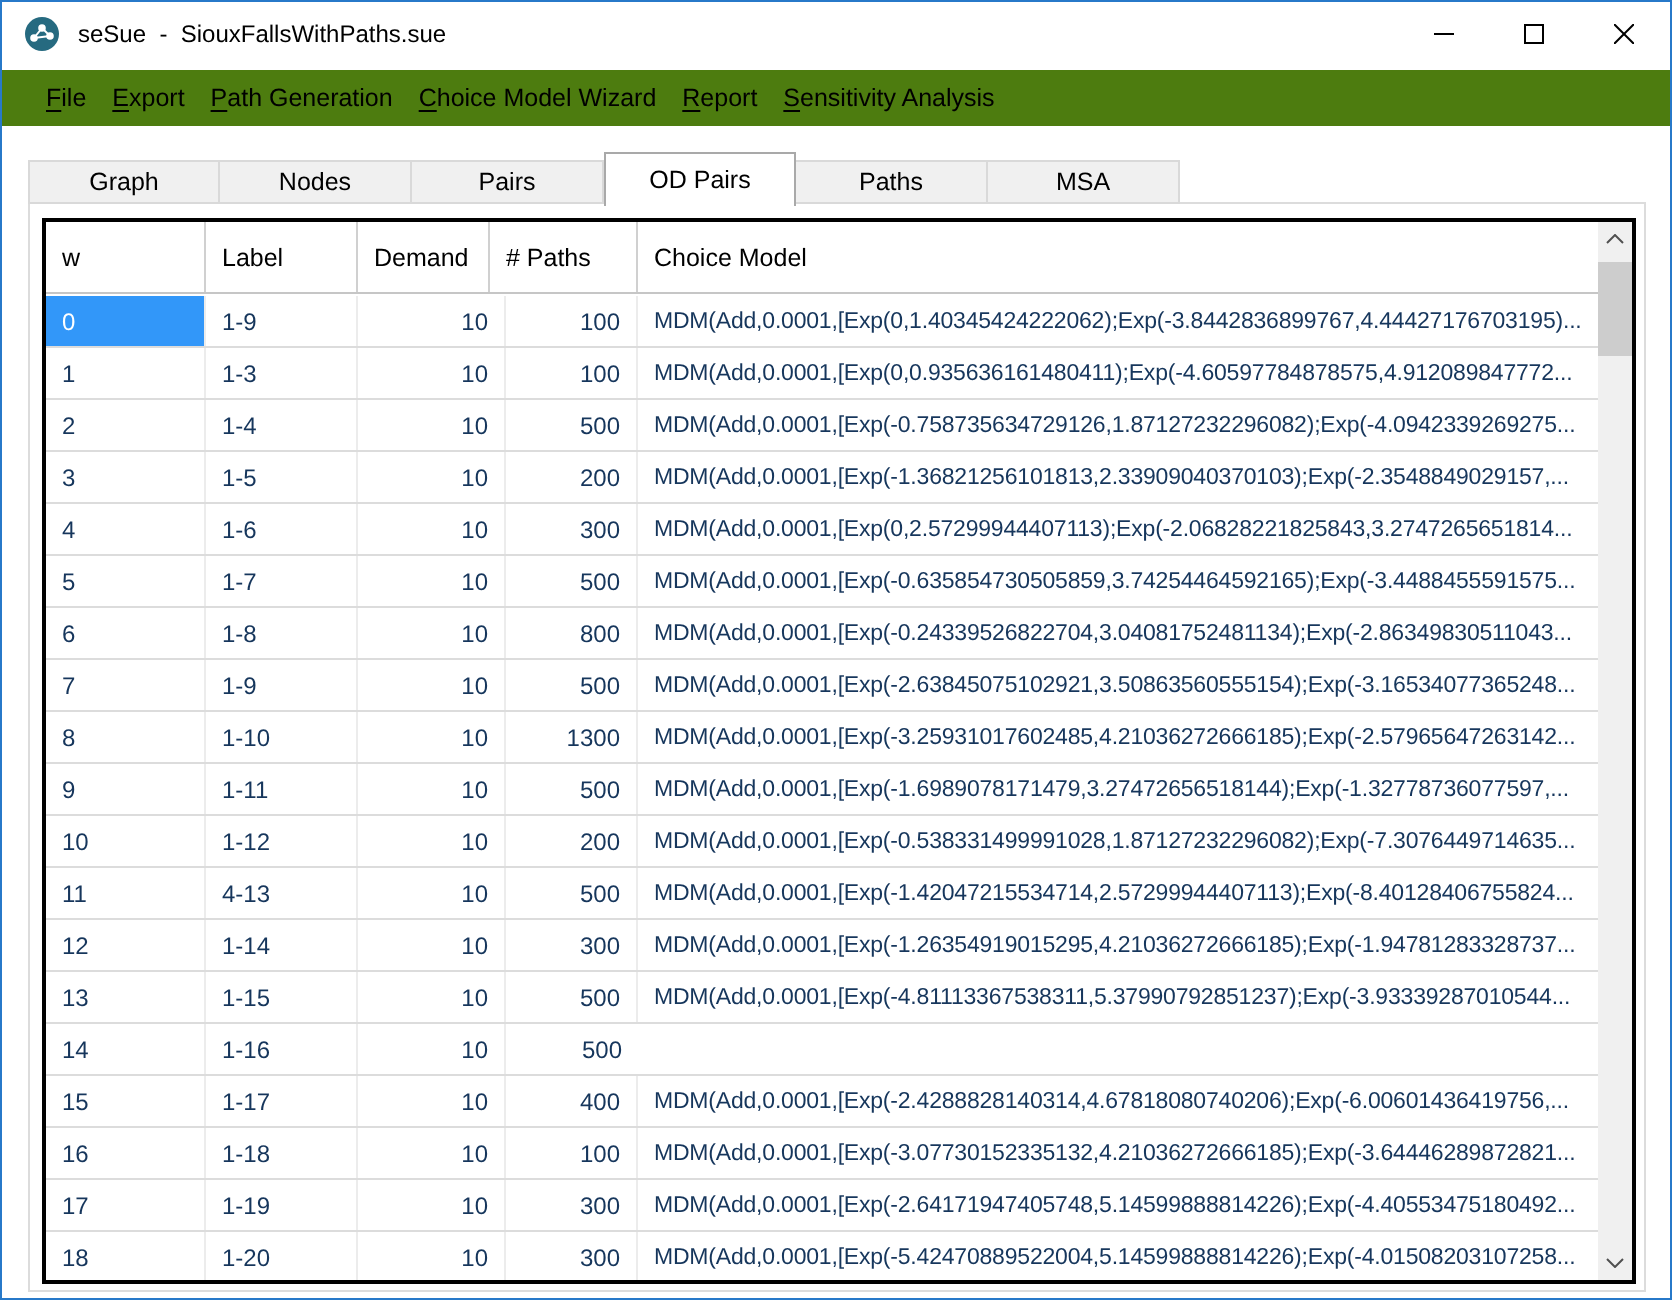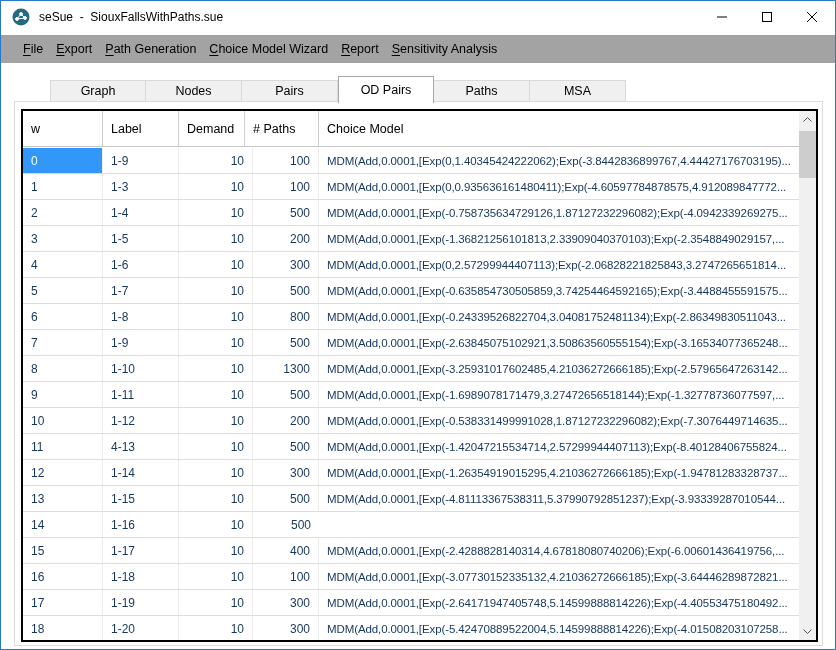--- a/index.html
+++ b/index.html
@@ -9,25 +9,25 @@
     position: relative; width: 836px; height: 650px;
     background: #ffffff; border: 1px solid #2779c9; overflow: hidden;
   }
   
   .titlebar { position: absolute; top: 0; left: 0; right: 0; height: 32px; background: #fff; }
   .app-icon { position: absolute; left: 11px; top: 7px; width: 18px; height: 18px; }
   .title-text { position: absolute; left: 38px; top: 9px; font-size: 12px; color: #000; white-space: pre; }
   .win-btn { position: absolute; top: 1px; width: 45px; height: 30px; display: flex; align-items: center; justify-content: center; }
   .btn-min { right: 91px; } .btn-max { right: 46px; } .btn-close { right: 1px; }
   
-  .menubar { position: absolute; top: 34px; left: 0; right: 0; height: 28px; display: flex; align-items: center; padding-left: 22px; gap: 13px; background: #a3a3a3; }
+  .menubar { position: absolute; top: 34px; left: 0; right: 0; height: 28px; display: flex; align-items: center; padding-left: 22px; gap: 13px; background: #4d7c0f; }
   .menu-item { font-size: 12.5px; color: #000; cursor: default; }
   .menu-item .accel { text-decoration: underline; text-underline-offset: 2px; }
   
-  .tabstrip { position: absolute; top: 75px; left: 13px; height: 26px; display: flex; z-index: 3; margin-left: 36px; }
+  .tabstrip { position: absolute; top: 75px; left: 13px; height: 26px; display: flex; z-index: 3; }
   .tab { width: 96px; height: 22px; margin-top: 4px; background: #f0f0f0; border: 1px solid #d9d9d9; border-left: none; display: flex; align-items: center; justify-content: center; font-size: 12.5px; color: #000; }
   .tab:first-child { border-left: 1px solid #d9d9d9; }
   .tab.active { margin-top: 0; height: 27px; background: #fff; border: 1px solid #a9a9a9; border-bottom: none; }
   
   .content-panel { position: absolute; left: 13px; top: 100px; width: 809px; height: 545px; border: 1px solid #dcdcdc; background: #fff; z-index: 1; }
   
   .datagrid { position: absolute; left: 20px; top: 108px; width: 797px; height: 533px; border: 2px solid #000; background: #fff; z-index: 2; }
   .grid-header { position: absolute; top: 0; left: 0; right: 17px; height: 36px; display: flex; border-bottom: 1px solid #c6c6c6; background: #fff; }
   .hcell { display: flex; align-items: center; padding-left: 8px; font-size: 12.5px; color: #000; border-right: 1px solid #d0d0d0; overflow: hidden; white-space: nowrap; }
   .hcell:last-child { border-right: none; }

